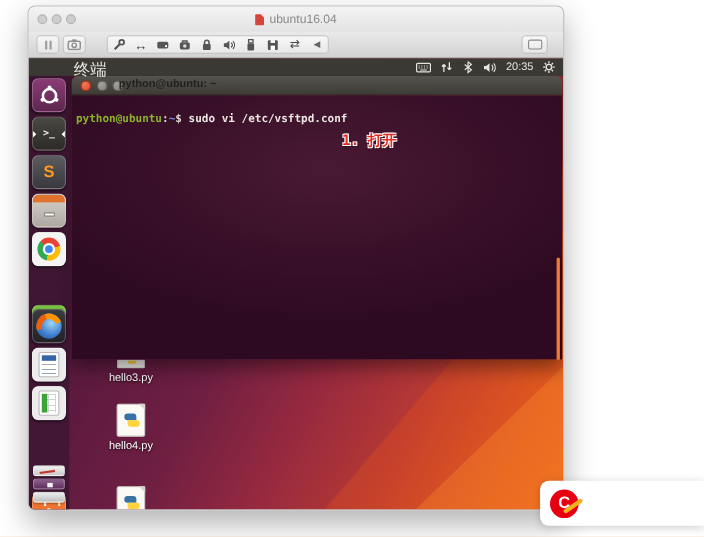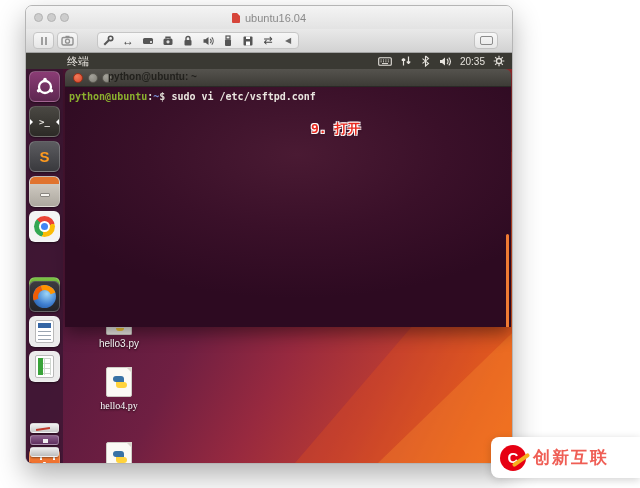--- a/index.html
+++ b/index.html
@@ -42,21 +42,21 @@
     background:linear-gradient(118deg,#45122f 0%, #5b1a3e 28%, #6f1f42 45%, #97293f 60%, #b83a33 75%, #d95722 90%, #e8671d 100%);
   }
   .fold { position:absolute; inset:0; pointer-events:none; }
   .fold-1 { background:rgba(0,0,0,.16); clip-path:polygon(100% 0, 100% 24%, 52% 6%); }
   .fold-2 { background:rgba(255,96,20,.22); clip-path:polygon(55% 100%, 100% 38%, 100% 100%); }
   .fold-3 { background:rgba(255,150,45,.30); clip-path:polygon(72% 100%, 100% 68%, 100% 100%); }
 
   
   .u-panel { position:absolute; left:0; top:0; right:0; height:16px; background:#3a3933; z-index:6;
              display:flex; align-items:center; }
-  .u-appname { position:absolute; left:41px; top:1px; font-size:11px; color:#e6e3dd; }
+  .u-appname { position:absolute; left:41px; top:1px; font-size:15px; color:#e6e3dd; }
   .u-tray { position:absolute; right:0; top:0; height:16px; display:flex; align-items:center; gap:8px; padding-right:7px; }
   .u-tray .tray-i { display:flex; align-items:center; justify-content:center; }
   .u-clock { font-size:10px; color:#e6e3dd; }
 
   
   .launcher { position:absolute; left:0; top:16px; width:37px; height:395px; background:rgba(56,22,50,.72); z-index:5; }
   .tile { position:absolute; left:3px; width:31px; height:31px; border-radius:6px;
           border:1px solid rgba(255,255,255,.22); box-shadow:0 1px 2px rgba(0,0,0,.45);
           display:flex; align-items:center; justify-content:center; overflow:hidden; }
   .pip { position:absolute; width:0; height:0; }
@@ -109,21 +109,21 @@
               border-radius:6px 6px 0 0; box-shadow:0 6px 18px rgba(0,0,0,.45); overflow:hidden; }
   .term-titlebar { position:relative; height:18px; background:linear-gradient(#55534e,#3d3b36); border-bottom:1px solid #2a2926; }
   .term-btn { position:absolute; top:4px; width:10px; height:10px; border-radius:50%; }
   .term-close { left:8px;  background:radial-gradient(circle at 35% 30%, #f07b5a, #d8472c); border:1px solid #9c3018; }
   .term-min   { left:23px; background:radial-gradient(circle at 35% 30%, #a4a29a, #807e76); border:1px solid #5c5a53; }
   .term-max   { left:37px; background:radial-gradient(circle at 35% 30%, #a4a29a, #807e76); border:1px solid #5c5a53; }
   .term-title { position:absolute; left:43px; top:2px; font-size:10px; font-weight:bold; color:#22211d;text-align:right; }
   .term-body { position:relative; width:100%; height:240px;
                background:radial-gradient(ellipse 65% 60% at 52% 28%, #4a1a33 0%, #3a1029 52%, #2d0a21 100%);
                font-family:"DejaVu Sans Mono",monospace; font-size:10px; font-weight:bold; }
-  .term-line { padding:4px 0 0 4px; white-space:pre; }
+  .term-line { padding:16px 0 0 4px; white-space:pre; }
   .c-user { color:#8bb02e; } .c-plain { color:#dcd8d1; } .c-path { color:#7a8fd4; } .c-cmd { color:#e9e5df; }
   .annotation { position:absolute; left:238px; top:33px; width:160px; line-height:17px;
                 font-size:13px; font-weight:bold; color:#e8281e;
                 text-shadow:-1px -1px 0 #fff, 1px -1px 0 #fff, -1px 1px 0 #fff, 1px 1px 0 #fff, 0 2px 3px rgba(0,0,0,.35); }
   .annotation .a1 { padding-left:8px; }
   .term-scrollbar { position:absolute; right:2px; top:147px; width:3px; height:106px; background:#ef7b33; border-radius:2px; }
 
   
   .desk-label { position:absolute; width:56px; text-align:center; font-size:10px; color:#ffffff;
                 text-shadow:0 1px 2px rgba(0,0,0,.85); z-index:2; }
@@ -329,44 +329,43 @@
 
     <div class="pyfrag" style="left:80px; top:274px;"></div>
     <div class="desk-label" style="left:65px; top:285px;">hello3.py</div>
 
     <div class="pyfile" style="left:80px; top:314px;">
       <span class="pylogo">
           <span class="p1"></span>
           <span class="p2"></span>
         </span>
     </div>
-    <div class="desk-label" style="left:65px; top:347px;font-family:Liberation Serif, serif;">hello4.py</div>
+    <div class="desk-label" style="left:65px; top:347px;">hello4.py</div>
 
     <div class="pyfile" style="left:80px; top:389px;">
       <span class="pylogo">
           <span class="p1"></span>
           <span class="p2"></span>
         </span>
     </div>
 
     <div class="terminal">
       <div class="term-titlebar">
         <span class="term-btn term-close"></span>
         <span class="term-btn term-min"></span>
         <span class="term-btn term-max"></span>
         <span class="term-title">python@ubuntu: ~</span>
       </div>
       <div class="term-body">
         <div class="term-line"><span class="c-user">python@ubuntu</span><span class="c-plain">:</span><span class="c-path">~</span><span class="c-plain">$ </span><span class="c-cmd">sudo vi /etc/vsftpd.conf</span></div>
         <div class="annotation">
-          <div class="a1">9. 打开</div>
+          <div class="a1">1. 打开</div>
         </div>
         <div class="term-scrollbar"></div>
       </div>
     </div>
 
   </div>
 </div>
 
 <div class="watermark">
   <span class="wm-logo">C</span>
-  <span class="wm-text">创新互联</span>
 </div>
 
 </body></html>

